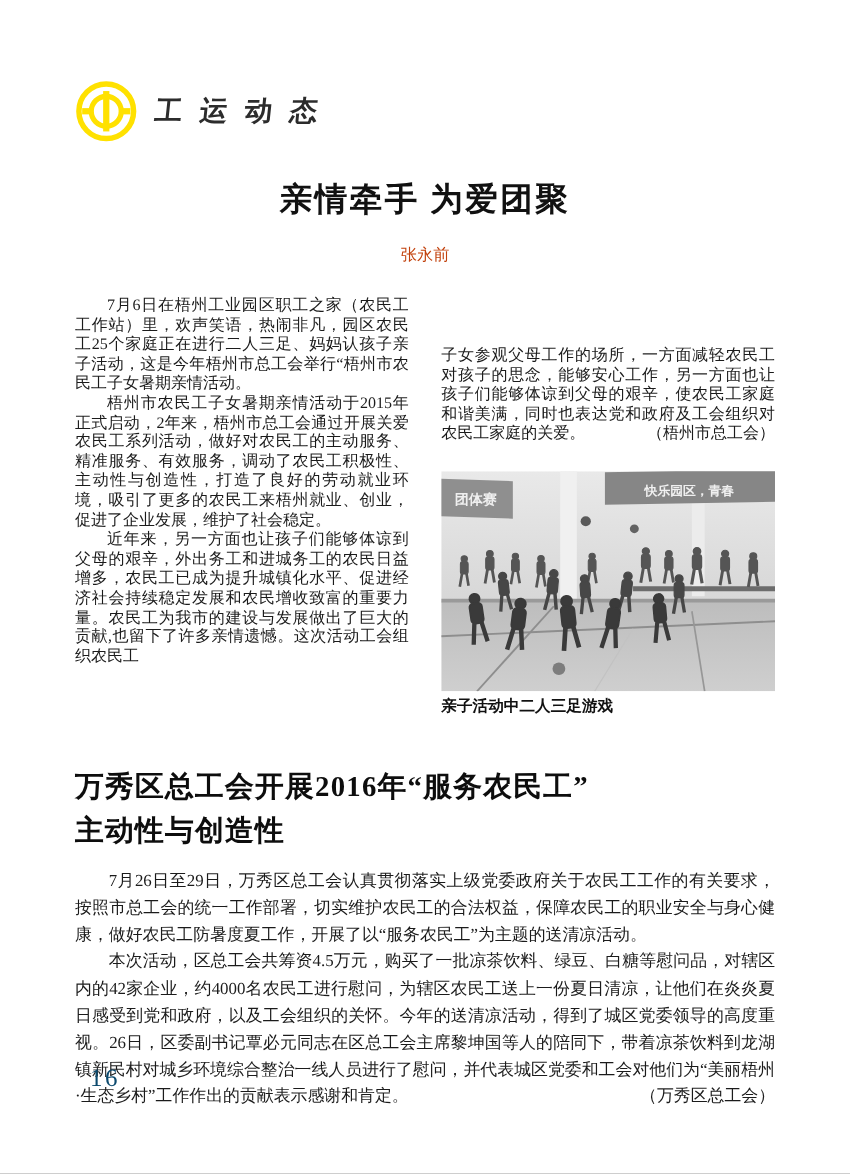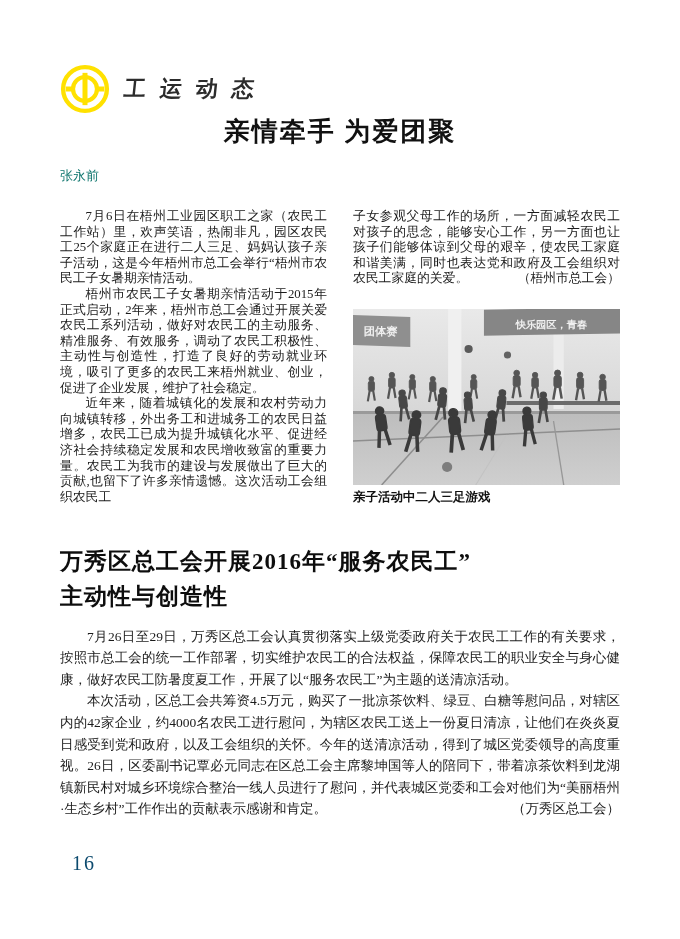--- a/index.html
+++ b/index.html
@@ -26,36 +26,36 @@
     font-size: 22px; font-weight: bold; color: #2c2c2c;
     letter-spacing: 14px;
     transform: skewX(-6deg);
     font-family: "Liberation Serif", "DejaVu Serif", serif;
   }
 
   
   .a1-title {
     text-align: center;
     font-size: 26px; font-weight: bold; color: #111;
-    letter-spacing: 2px;
+    margin-top: 28px; letter-spacing: 2px;
   }
   .a1-author {
-    text-align: left; font-size: 13px; color: #0f766e;
+    text-align: center; font-size: 13px; color: #c2410c;
     margin-top: 18px;
   }
   .columns {
     display: flex; gap: 26px; margin-top: 24px;
   }
   .col { flex: 1 1 0; min-width: 0; }
   .body-text {
     font-size: 12.8px; line-height: 15.6px;
     text-align: justify; color: #1b1b1b;
   }
   .body-text p { text-indent: 2em; }
-  .body-text p.no-indent { text-indent: 0; }
+  .body-text p.no-indent { text-indent: 0; margin-top: 40px; }
   .attribution { float: right; }
 
   figure.photo { margin-top: 22px; }
   .photo-svg { width: 100%; height: 176px; display: block; }
   figcaption.photo-caption {
     text-align: left; font-weight: bold; font-size: 12.5px;
     margin-top: 5px; color: #111;
   }
 
   
@@ -96,21 +96,21 @@
   <main class="content">
 
     <article>
       <h1 class="a1-title">亲情牵手  为爱团聚</h1>
       <div class="a1-author">张永前</div>
 
       <div class="columns">
         <div class="col body-text">
           <p>7月6日在梧州工业园区职工之家（农民工工作站）里，欢声笑语，热闹非凡，园区农民工25个家庭正在进行二人三足、妈妈认孩子亲子活动，这是今年梧州市总工会举行“梧州市农民工子女暑期亲情活动。</p>
           <p>梧州市农民工子女暑期亲情活动于2015年正式启动，2年来，梧州市总工会通过开展关爱农民工系列活动，做好对农民工的主动服务、精准服务、有效服务，调动了农民工积极性、主动性与创造性，打造了良好的劳动就业环境，吸引了更多的农民工来梧州就业、创业，促进了企业发展，维护了社会稳定。</p>
-          <p>近年来，随着城镇化的发展和农村劳动力向城镇转移，外出务工和进城务工的农民日益增多，农民工已成为提升城镇化水平、促进经济社会持续稳定发展和农民增收致富的重要力量。农民工为我市的建设与发展做出了巨大的贡献,也留下了许多亲情遗憾。这次活动工会组织农民工</p>
+          <p>近年来，另一方面也让孩子们能够体谅到父母的艰辛，外出务工和进城务工的农民日益增多，农民工已成为提升城镇化水平、促进经济社会持续稳定发展和农民增收致富的重要力量。农民工为我市的建设与发展做出了巨大的贡献,也留下了许多亲情遗憾。这次活动工会组织农民工</p>
         </div>
 
         <div class="col body-text">
           <p class="no-indent"><span>子女参观父母工作的场所，一方面减轻农民工对孩子的思念，能够安心工作，另一方面也让孩子们能够体谅到父母的艰辛，使农民工家庭和谐美满，同时也表达党和政府及工会组织对农民工家庭的关爱。</span><span class="attribution">（梧州市总工会）</span></p>
 
           <figure class="photo">
             <svg class="photo-svg" viewBox="0 0 261 176" preserveAspectRatio="none" aria-hidden="true">
               <defs>
                 <linearGradient id="wallg" x1="0" y1="0" x2="0" y2="1">
                   <stop offset="0" stop-color="#e9e9e9"></stop>

